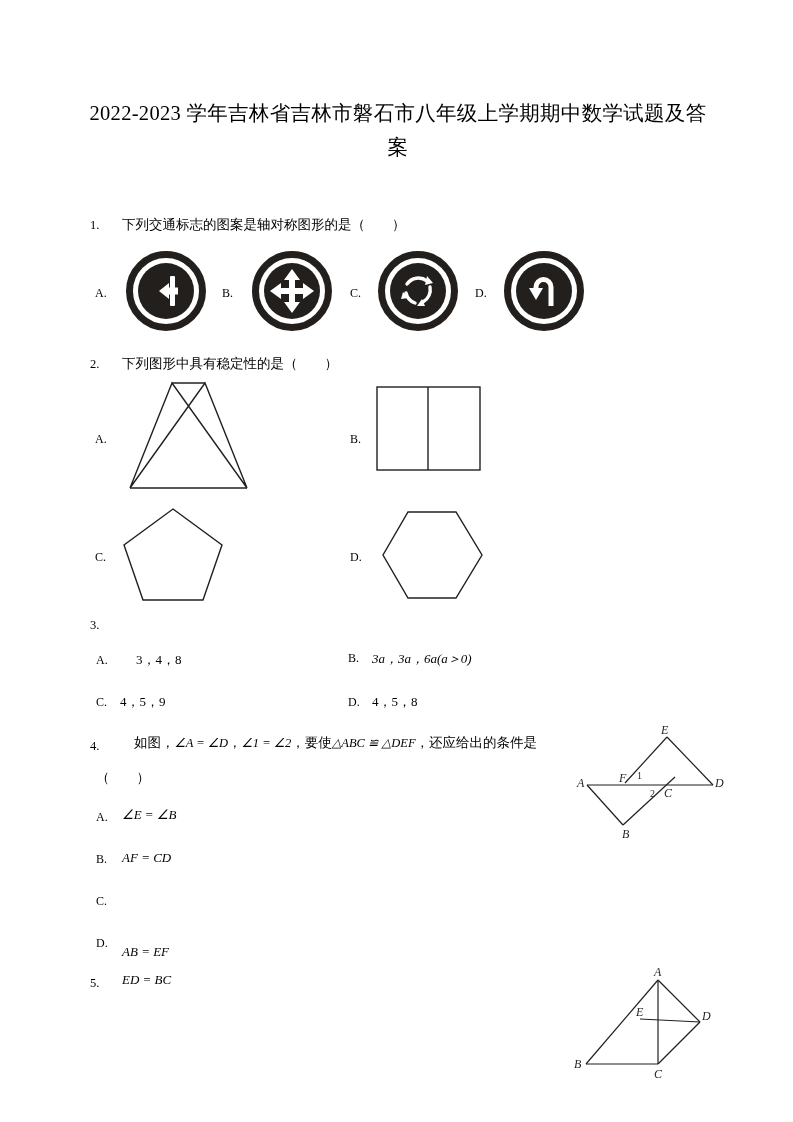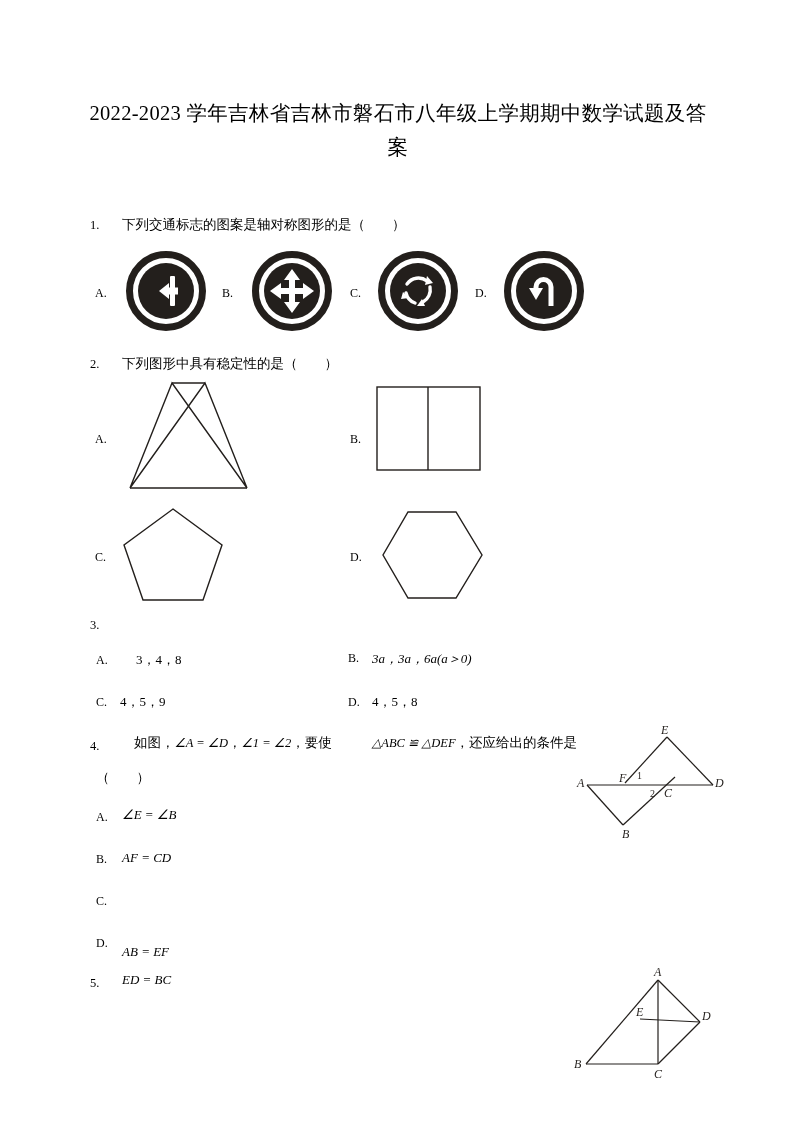--- a/index.html
+++ b/index.html
@@ -186,21 +186,21 @@
   <div class="opt-text" style="left:372px; top:650px;">3a，3a，6a(a＞0)</div>
 
   <div class="opt-label" style="left:96px; top:695px;">C.</div>
   <div class="opt-text" style="left:120px; top:693px; font-style:normal;">4，5，9</div>
 
   <div class="opt-label" style="left:348px; top:695px;">D.</div>
   <div class="opt-text" style="left:372px; top:693px; font-style:normal;">4，5，8</div>
 
   <div class="qnum" style="left:90px; top:739px;">4.</div>
   <div class="qtext nowrap" style="left:134px; top:734px;">
-    <span>如图，</span><span class="mi" style="font-size:12.5px;">∠A = ∠D</span><span>，</span><span class="mi" style="font-size:12.5px;">∠1 = ∠2</span><span>，要使</span><span class="mi" style="font-size:12.5px;margin-left:40px;">△ABC ≌ △DEF</span><span>，还应给出的条件是</span>
+    <span>如图，</span><span class="mi" style="font-size:12.5px;">∠A = ∠D</span><span>，</span><span class="mi" style="font-size:12.5px;">∠1 = ∠2</span><span>，要使</span><span class="mi" style="font-size:12.5px;">△ABC ≌ △DEF</span><span>，还应给出的条件是</span>
   </div>
   <div class="qtext" style="left:96px; top:769px;">（　　）</div>
 
   <div class="opt-label" style="left:96px; top:810px;">A.</div>
   <div class="opt-text" style="left:122px; top:807px;">∠E = ∠B</div>
 
   <div class="opt-label" style="left:96px; top:852px;">B.</div>
   <div class="opt-text" style="left:122px; top:850px;">AF = CD</div>
 
   <div class="opt-label" style="left:96px; top:894px;">C.</div>

